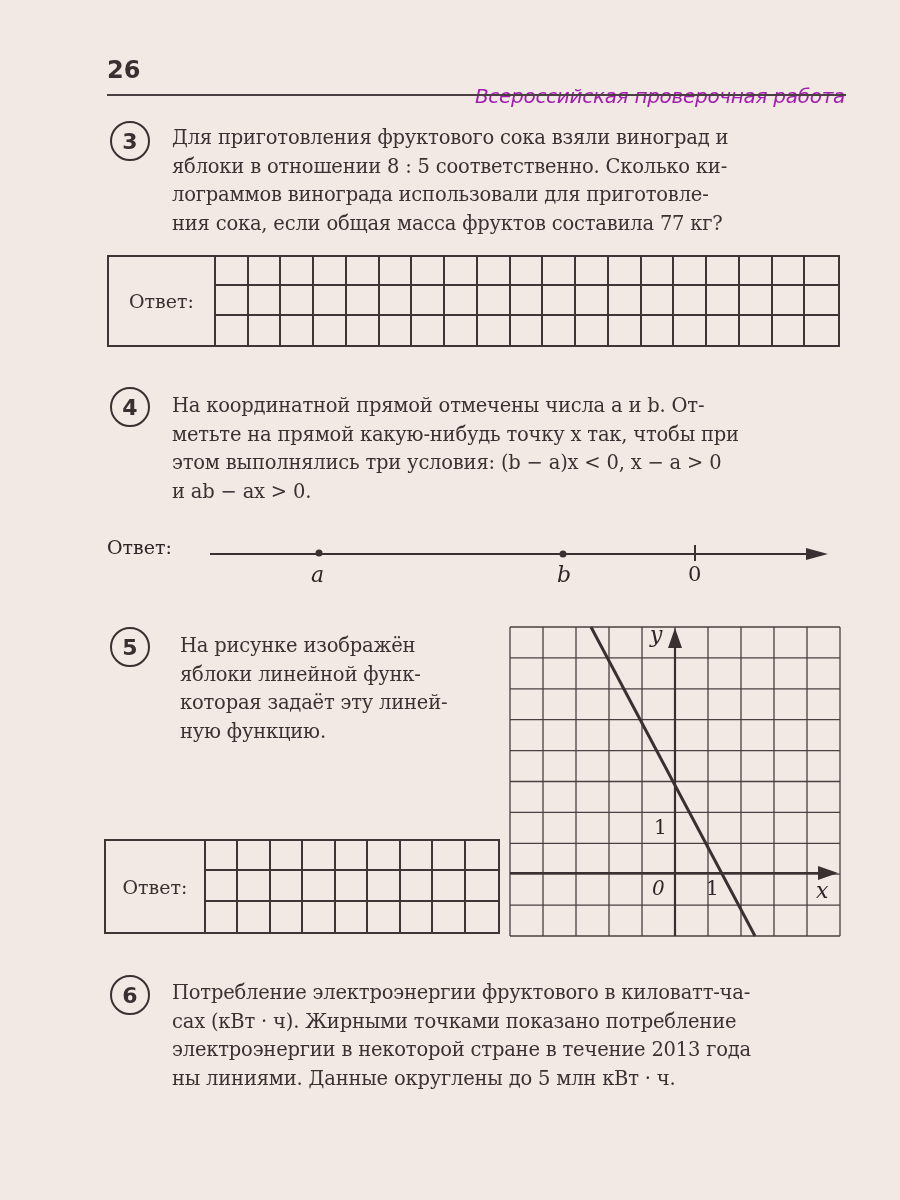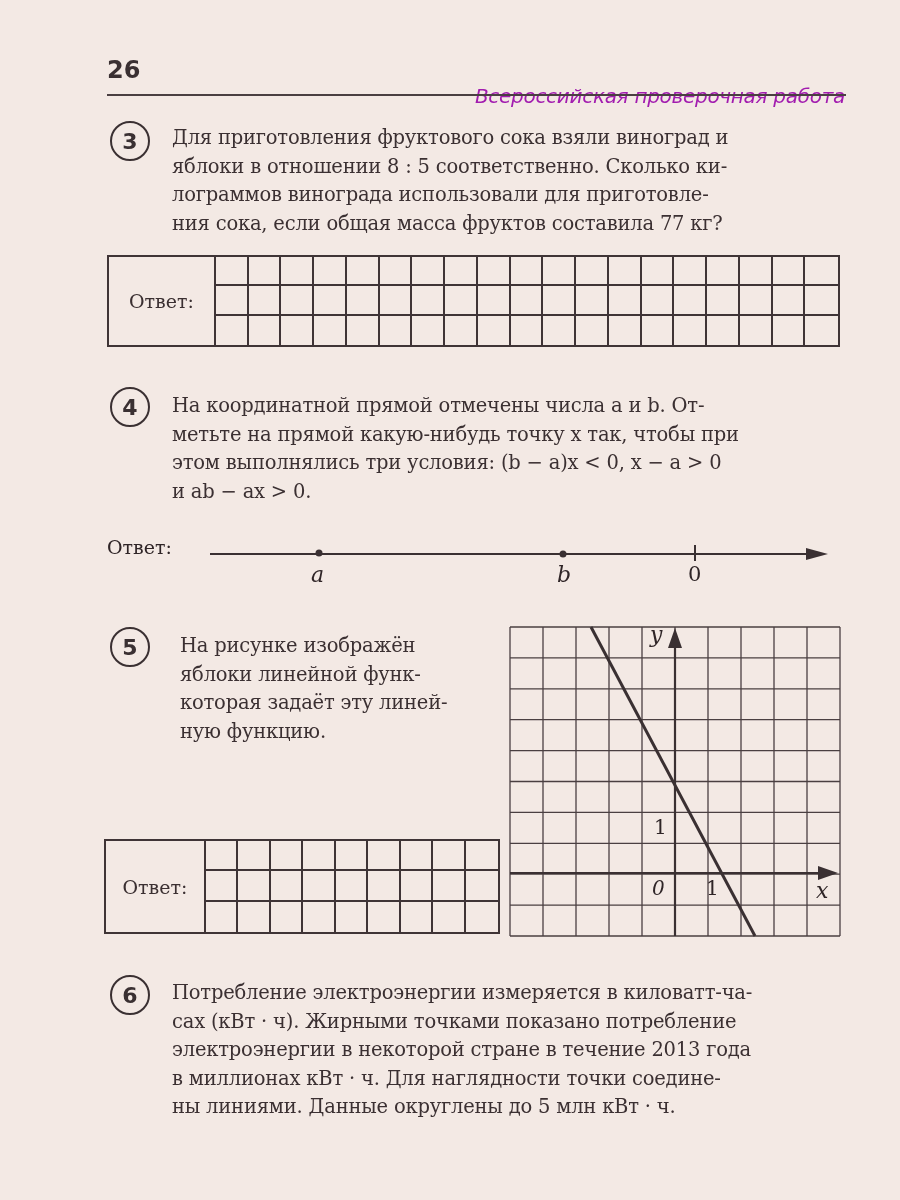--- a/index.html
+++ b/index.html
@@ -224,18 +224,17 @@
 <div class="abs math" style="left:650px;top:622px;">y</div>
 <div class="abs math" style="left:816px;top:878px;">x</div>
 <div class="abs math" style="left:652px;top:876px;font-size:20px;">0</div>
 <div class="abs" style="left:706px;top:876px;font-size:20px;">1</div>
 <div class="abs" style="left:654px;top:815px;font-size:20px;">1</div>
 
 <div class="abs task-badge" style="left:110px;top:975px;">
   <span>6</span>
 </div>
 <div class="abs task-text" style="left:172px;top:979px;width:672px;">
-  <div>Потребление электроэнергии измеряется в киловатт-ча-</div>
+  <div>Потребление электроэнергии фруктового в киловатт-ча-</div>
   <div>сах (кВт · ч). Жирными точками показано потребление</div>
   <div>электроэнергии в некоторой стране в течение 2013 года</div>
-  <div>в миллионах кВт · ч. Для наглядности точки соедине-</div>
   <div>ны линиями. Данные округлены до 5 млн кВт · ч.</div>
 </div>
 
 </body></html>

